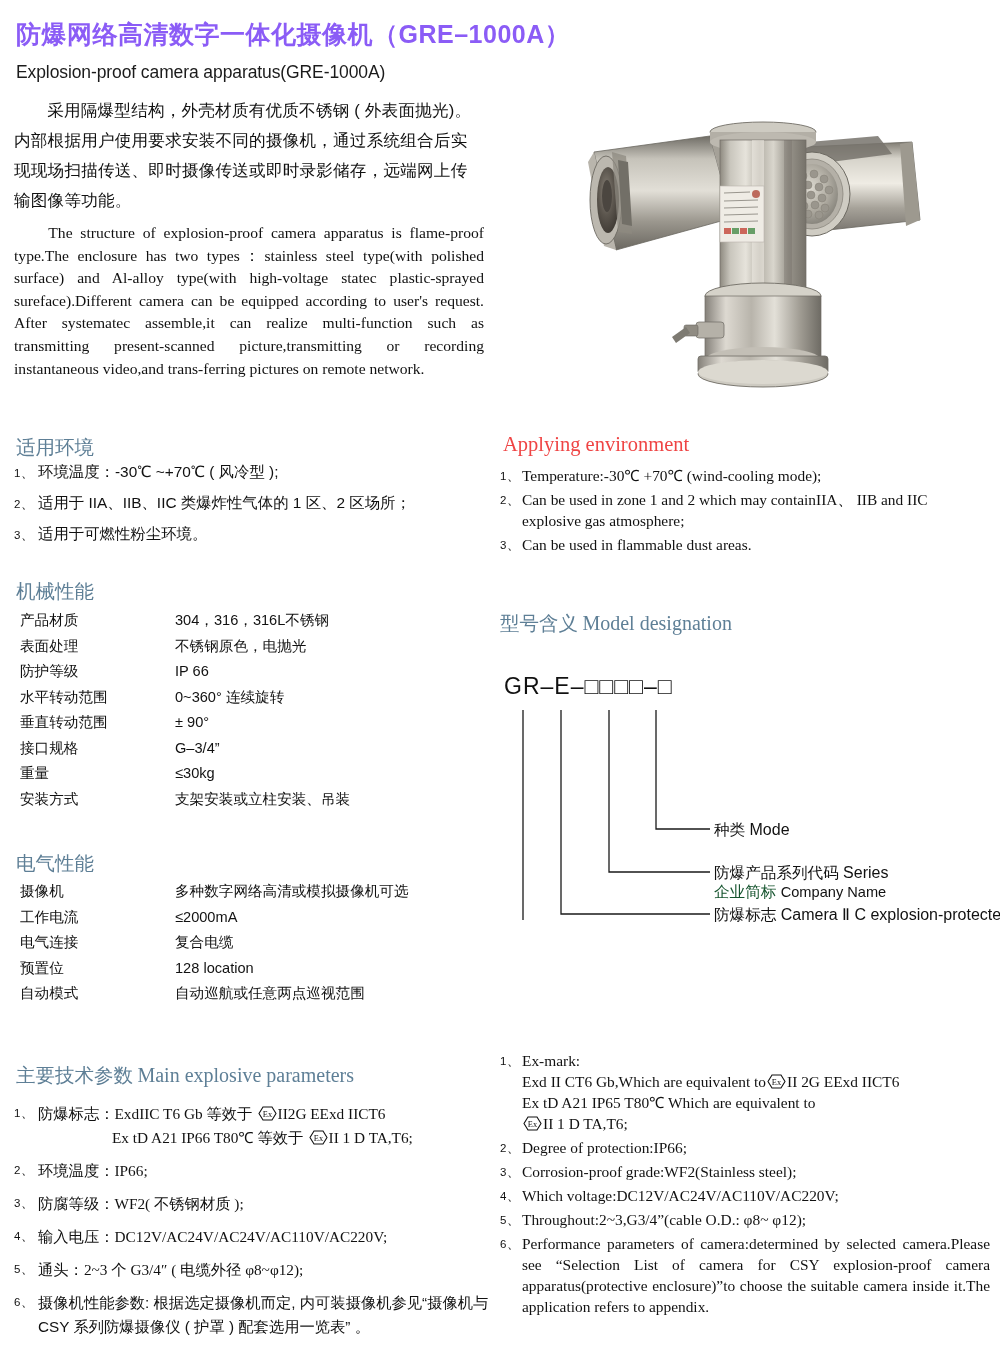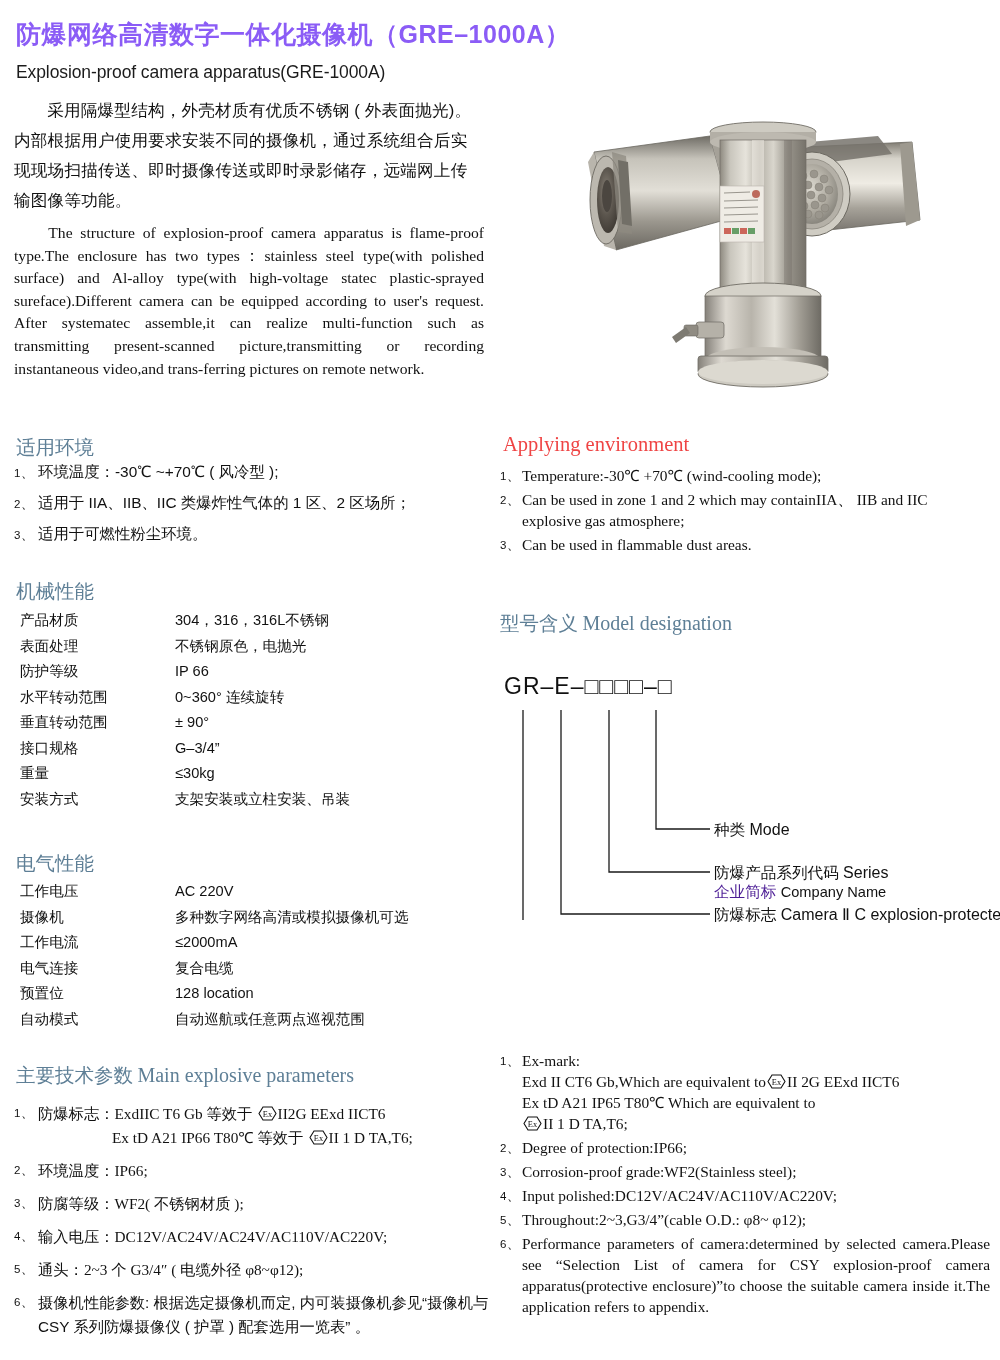--- a/index.html
+++ b/index.html
@@ -310,24 +310,20 @@
         <span class="k">安装方式</span>
         <span class="v">支架安装或立柱安装、吊装</span>
       </div>
   </div>
 
   <div class="h-sec" style="left:16px; top:850px;">
     <span class="cn">电气性能</span>
   </div>
   <div class="spec" style="left:20px; top:882px; width:440px;">
     <div class="srow">
-        <span class="k">工作电压</span>
-        <span class="v">AC 220V</span>
-      </div>
-    <div class="srow">
         <span class="k">摄像机</span>
         <span class="v">多种数字网络高清或模拟摄像机可选</span>
       </div>
     <div class="srow">
         <span class="k">工作电流</span>
         <span class="v">≤2000mA</span>
       </div>
     <div class="srow">
         <span class="k">电气连接</span>
         <span class="v">复合电缆</span>
@@ -369,21 +365,21 @@
       <span>防爆产品系列代码</span>
       <span class="en">Series</span>
     </div>
     <div class="leg" style="left:226px; top:240px;">
       <span>防爆标志</span>
       <span class="en">Camera  Ⅱ C explosion-protecte</span>
     </div>
   </div>
 
   <div class="h-sec" style="left:714px; top:882px; color:#111; font-size:15.6px;">
-    <span class="cn" style="font-size:15.6px; color:#4c1d95;">企业简标</span>
+    <span class="cn" style="font-size:15.6px; color:#14532d;">企业简标</span>
     <span style="font-size:14.6px; color:#111;">Company Name</span>
   </div>
 
   <div class="h-sec" style="left:16px; top:1062px;">
     <span class="cn">主要技术参数</span>
     <span class="en">Main explosive parameters</span>
   </div>
 
   <div class="nlist params-cn" style="left:14px; top:1102px; width:475px;">
 
@@ -449,21 +445,21 @@
     <div class="nrow">
       <span class="num">2<span class="dun">、</span></span>
       <span class="txt">Degree of protection:IP66;</span>
     </div>
     <div class="nrow">
       <span class="num">3<span class="dun">、</span></span>
       <span class="txt">Corrosion-proof grade:WF2(Stainless steel);</span>
     </div>
     <div class="nrow">
       <span class="num">4<span class="dun">、</span></span>
-      <span class="txt">Input polished:DC12V/AC24V/AC110V/AC220V;</span>
+      <span class="txt">Which voltage:DC12V/AC24V/AC110V/AC220V;</span>
     </div>
     <div class="nrow">
       <span class="num">5<span class="dun">、</span></span>
       <span class="txt">Throughout:2~3,G3/4”(cable O.D.: φ8~ φ12);</span>
     </div>
     <div class="nrow">
       <span class="num">6<span class="dun">、</span></span>
       <span class="txt" style="text-align:justify;">Performance parameters of camera:determined by selected camera.Please see  “Selection List of camera for CSY explosion-proof camera apparatus(protective enclosure)”to choose the suitable camera inside it.The application refers to appendix.</span>
     </div>
   </div>

